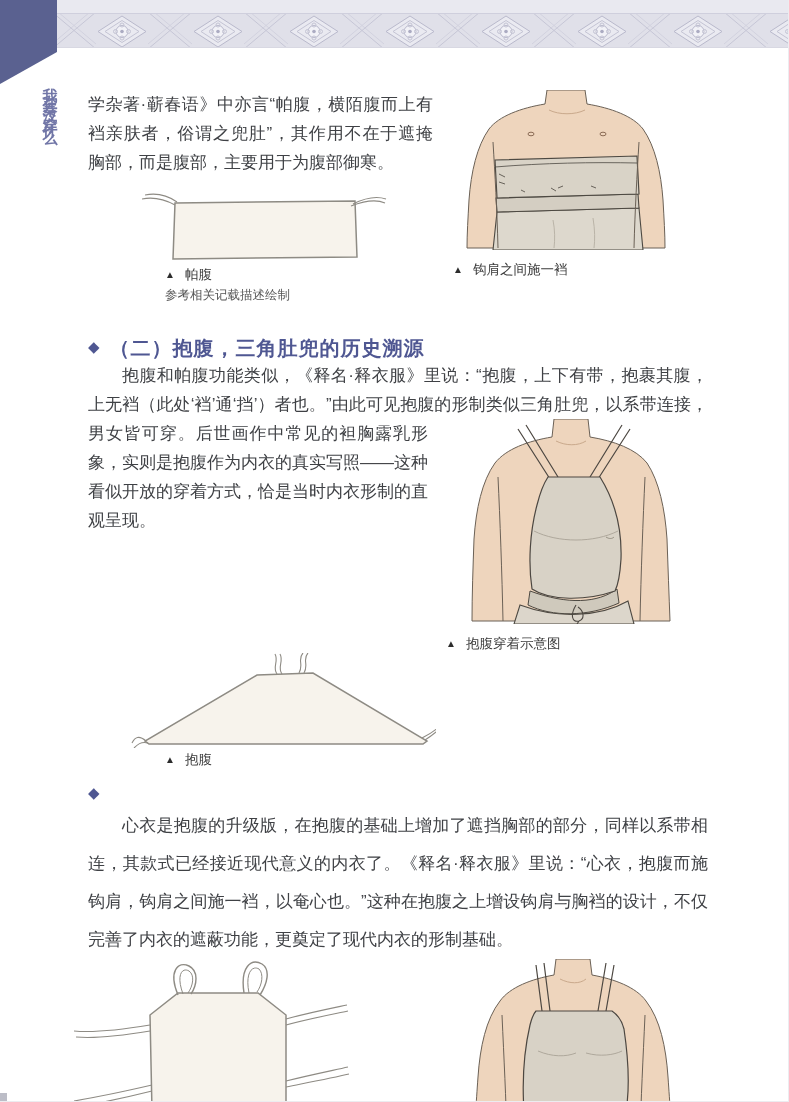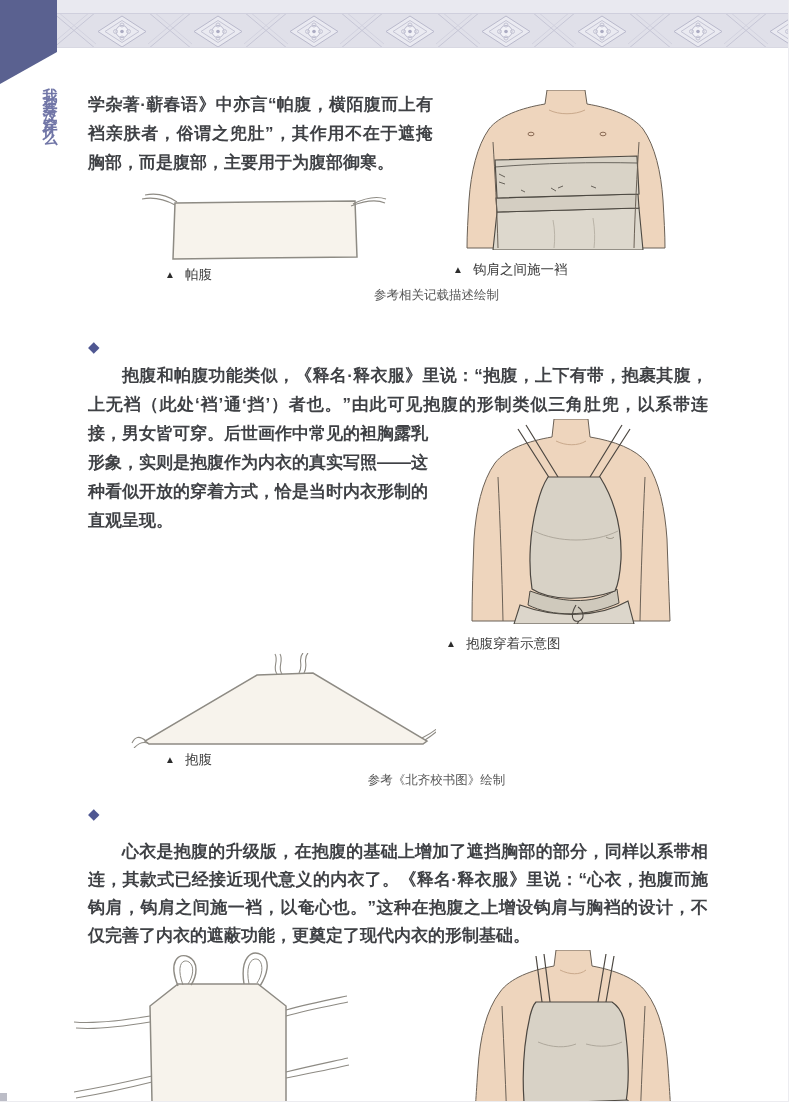--- a/index.html
+++ b/index.html
@@ -11,46 +11,46 @@
   .deco-band{position:absolute;top:13px;left:0;width:100%;height:35px;background:#e0e0e9;
              border-top:1px solid #cfcfdd;border-bottom:1px solid #d8d8e2;box-sizing:border-box;}
   .deco-band svg{display:block;width:100%;height:100%;}
   .bookmark{position:absolute;top:0;left:0;width:57px;height:84px;background:#5a6190;
             clip-path:polygon(0 0,100% 0,100% 62%,0 100%);z-index:5;}
   .side-title{position:absolute;top:76px;left:40px;writing-mode:vertical-rl;text-orientation:upright;
               font-size:15px;letter-spacing:7px;color:#7176a7;font-weight:bold;z-index:4;}
   
   .content{position:absolute;top:90px;left:88px;width:620px;}
   section{display:flow-root;}
-  .body-text{margin:0;font-size:17px;line-height:29px;color:#3f4145;text-align:justify;font-weight:bold;}
+  .body-text{margin:0;font-size:17px;line-height:29px;color:#3f4145;text-align:justify;}
   .indent{text-indent:2em;}
   h2{margin:0;font-size:20px;line-height:26px;color:#4f5792;font-weight:bold;letter-spacing:1px;
      display:flex;align-items:center;}
   h2 .diamond{font-size:15px;margin-right:9px;transform:translateY(-1px);}
   
   .cap{display:flex;align-items:center;gap:10px;font-size:13.5px;color:#3a3a3a;line-height:19px;}
   .tri{font-size:10px;color:#2c2c2c;}
-  .src{font-size:12.5px;color:#555;line-height:19px;margin-top:2px;text-align:center;}
+  .src{font-size:12.5px;color:#555;line-height:19px;margin-top:2px;}
   
   .fig-right{float:right;width:275px;margin:0;}
   .fig-right .cap{margin:6px 0 0 20px;}
   .fig-push{float:right;width:0;height:58px;}
   .fig-right2{float:right;clear:right;width:280px;margin:0;}
   .fig-right2 svg{margin-left:10px;}
   .fig-right2 .cap{margin:6px 0 0 18px;}
   .figA{margin:14px 0 0 0;}
   .figA svg{display:block;margin-left:51px;}
   .figA .capblock{margin-left:77px;margin-top:4px;}
   .figB{margin:2px 0 0 0;}
   .figB svg{display:block;margin-left:43px;}
   .figB .capblock{margin-left:77px;margin-top:2px;}
   .sec2-head{margin-top:30px;}
   .sec3-head{margin-top:12px;}
   .sec2 .body-text{}
-  .sec3 .body-text{margin-top:10px;line-height:28px;}
+  .sec3 .body-text{line-height:38px;}
   .fig-row{display:flex;justify-content:space-between;margin-top:0;}
   .figC{width:330px;margin:0;}
   .figC svg{display:block;margin-left:-22px;}
   .figD{width:268px;margin:0;}
   .corner-mark{position:absolute;left:0;bottom:0;width:7px;height:8px;background:#bcbdc7;}
 </style>
 </head>
 <body>
 
 <div class="page">
@@ -116,20 +116,21 @@
             <span>帕腹</span>
           </div>
           <div class="src">参考相关记载描述绘制</div>
         </div>
       </figure>
     </section>
 
     <section class="sec2">
       <h2 class="sec2-head">
         <span class="diamond">◆</span>
+        <span>（二）抱腹，三角肚兜的历史溯源</span>
       </h2>
 
       <div style="display:flow-root;">
         <span class="fig-push"></span>
         <figure class="fig-right2">
           <svg width="265" height="205" viewBox="0 0 265 205" xmlns="http://www.w3.org/2000/svg">
             <path d="M116 0 L114 18 C90 22 68 30 57 44 C44 62 38 90 36 120 C35 148 34 176 34 202 L232 202 C231 176 230 148 229 120 C227 90 221 62 209 44 C198 30 176 22 152 18 L150 0 Z" fill="#eed5bd" stroke="#6b6156" stroke-width="1"></path>
             <path d="M118 22 C128 27 140 27 148 22" fill="none" stroke="#c9a98c" stroke-width="1"></path>
             <path d="M112 60 L80 10 M120 58 L88 6 M152 58 L184 6 M160 60 L192 10" fill="none" stroke="#4c4741" stroke-width="1.2"></path>
             <path d="M82 186 C120 200 162 198 190 182 L196 205 L76 205 Z" fill="#dcd6cb" stroke="#4d4942" stroke-width="1.1"></path>
@@ -154,21 +155,20 @@
             <path d="M146 21 C141 14 148 8 144 1 M151 21 C146 14 153 8 149 1" fill="none" stroke="#8e8b84" stroke-width="1.1"></path>
             <path d="M168 20 C173 12 166 6 172 0 M173 20 C178 12 171 6 177 0" fill="none" stroke="#8e8b84" stroke-width="1.1"></path>
             <path d="M15 88 C8 82 4 84 1 90 M17 90 C10 88 6 92 3 95" fill="none" stroke="#8e8b84" stroke-width="1.1"></path>
             <path d="M294 87 C305 80 312 74 316 66 M291 85 C303 79 309 74 313 68" fill="none" stroke="#8e8b84" stroke-width="1.1"></path>
           </svg>
           <div class="capblock">
             <div class="cap">
               <span class="tri">▲</span>
               <span>抱腹</span>
             </div>
-            <div class="src">参考《北齐校书图》绘制</div>
           </div>
         </figure>
       </div>
     </section>
 
     <section class="sec3">
       <h2 class="sec3-head">
         <span class="diamond">◆</span>
       </h2>
 

